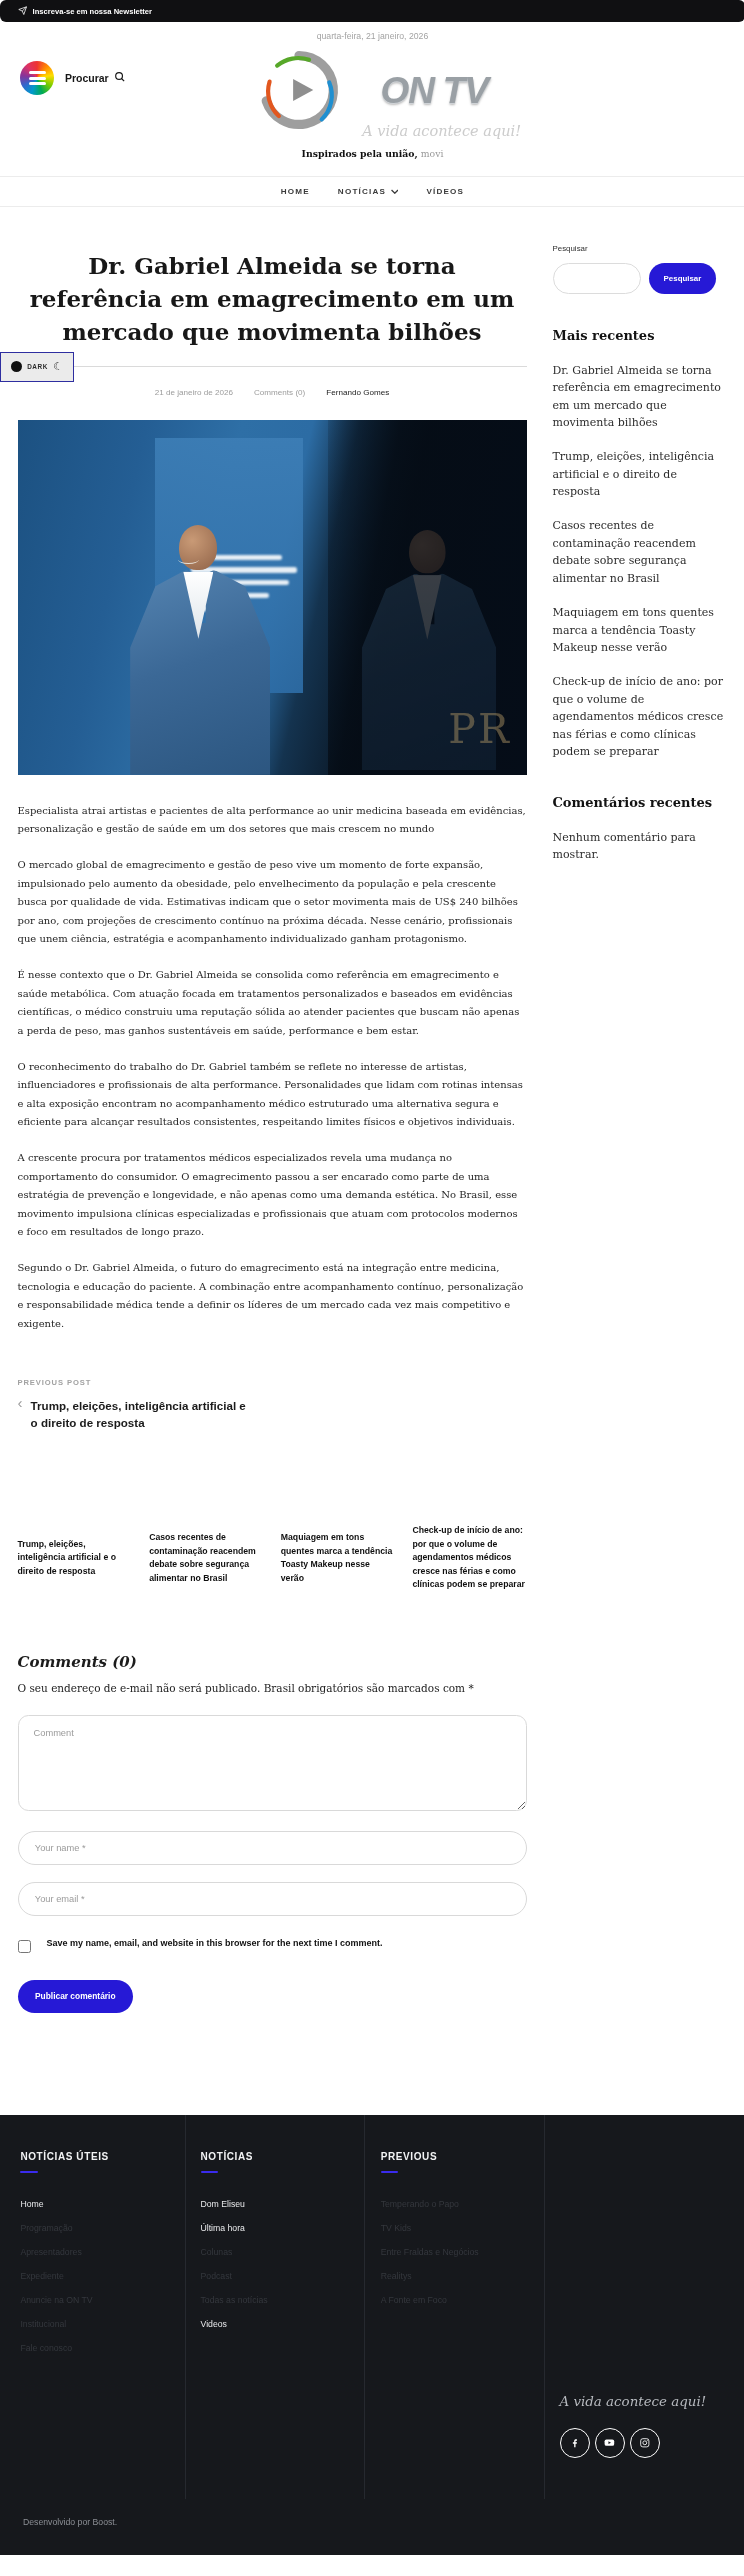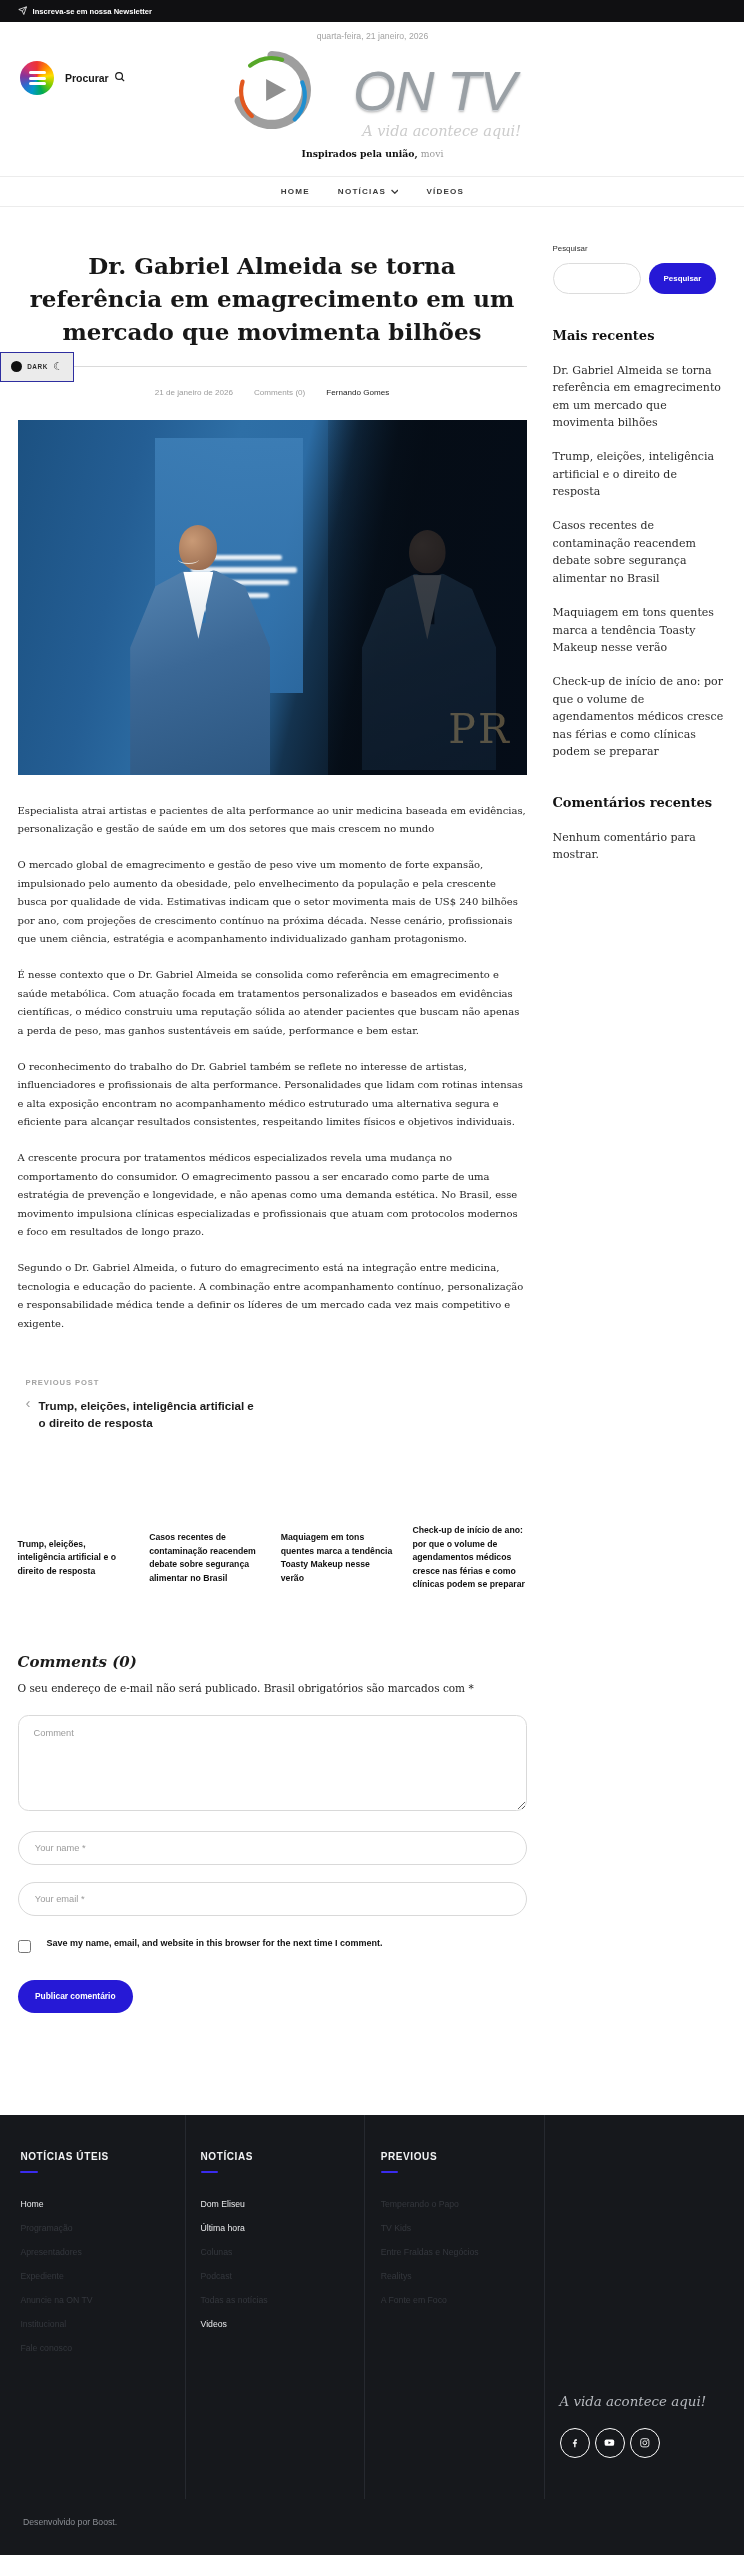--- a/index.html
+++ b/index.html
@@ -7,39 +7,39 @@
   body {
     width: 745px;
     font-family: "Liberation Sans", sans-serif;
     color: #1c1c1c;
     margin: 0 auto;
   }
   
   .topbar {
     background:#101012; color:#fff; height:22px;
     display:flex; align-items:center; gap:5.8px;
-    padding:0 17.5px; font-size:7.6px; font-weight:700;
+    padding:0 17.5px; font-size:7.6px; font-weight:700;border-radius:6px;
   }
   .topbar svg { display:block; }
   
   .dateband { text-align:center; color:#a3a3a3; font-size:8.7px; padding:9.3px 0 3.5px; }
   
   .header { position:relative; padding:2.3px 0 17.5px; }
   .menu-search { position:absolute; left:20.4px; top:16.3px; display:flex; align-items:center; gap:10.5px; }
   .rainbow-btn {
     width:34px; height:34px; border-radius:50%;
     background: conic-gradient(#e33 0deg,#f80 40deg,#fd0 80deg,#7c0 120deg,#0a5 160deg,#09c 200deg,#36c 240deg,#839 280deg,#d36 320deg,#e33 360deg);
     display:flex; flex-direction:column; align-items:center; justify-content:center; gap:2.3px; border:none; cursor:pointer;
   }
   .rainbow-btn i { display:block; width:16.3px; height:2.9px; background:#fff; border-radius:1.7px; }
   .procurar { display:flex; align-items:center; gap:5.2px; font-size:10.5px; font-weight:700; color:#161616; cursor:pointer; }
   .logo-wrap { width:361px; margin:0 auto; text-align:center; }
   .logo-row { display:flex; align-items:center; justify-content:center; gap:1.2px; height:87px; }
   .ontv-word {
-    font-size:55px; font-weight:400; font-style:italic; letter-spacing:-1.2px;
+    font-size:37px; font-weight:700; font-style:italic; letter-spacing:-1.2px;
     color:#9aa0a5; text-shadow:0 0.6px 0 #cfd3d7, 0 1.7px 2.3px rgba(0,0,0,.28);margin-left:38px;
   }
   .logo-script {
     font-family:"DejaVu Serif", cursive; font-style:italic;
     color:#cccccc; font-size:14.5px; text-align:right; padding-right:32px; margin-top:-11.6px;
   }
   .logo-tagline { margin-top:9.3px; font-family:"DejaVu Serif", serif; font-weight:700; font-size:9.3px; color:#111; }
   .logo-tagline .typing { color:#9a9a9a; font-weight:400; }
   
   .nav { border-top:0.6px solid #ececec; border-bottom:0.6px solid #ececec; }
@@ -88,21 +88,21 @@
   .glass { position:absolute; right:0; top:0; width:39%; height:100%;
     background:linear-gradient(100deg, rgba(5,12,22,.15), rgba(4,10,18,.8) 28%, #050d18 100%); }
   .reflection { opacity:.32; filter:brightness(.65) blur(0.6px); left:66%; transform:scale(.96); }
   .pr-text { position:absolute; right:3%; bottom:6%; font-family:"DejaVu Serif", serif; font-size:41px;
     color:rgba(165,142,96,.5); letter-spacing:2.3px; }
   
   .article p.body, .lede {
     font-family:"DejaVu Serif", serif; font-size:10px; line-height:1.85; color:#262626; margin-bottom:17.5px;
   }
   
-  .prev { margin-top:45px;margin-left:8px; }
+  .prev { margin-top:45px; }
   .prev-label { color:#a2a2a2; font-size:7.6px; font-weight:600; letter-spacing:0.9px; margin-bottom:9.3px; }
   .prev-link { display:flex; gap:8.1px; align-items:flex-start; width:233px; cursor:pointer; }
   .prev-chevron { color:#9c9c9c; font-size:15px; line-height:1; margin-top:-1.2px; }
   .prev-title { font-weight:700; font-size:11.6px; line-height:1.5; color:#1b1b1b; }
   
   .related { display:flex; gap:17.5px; align-items:center; margin-top:93px; }
   .related-item { flex:1; font-weight:700; font-size:8.7px; line-height:1.55; color:#101010; cursor:pointer; }
   
   .comments-sec { margin-top:61px; }
   .comments-h { font-family:"DejaVu Serif", serif; font-style:italic; font-weight:700; font-size:15px; margin-bottom:11.6px; }

